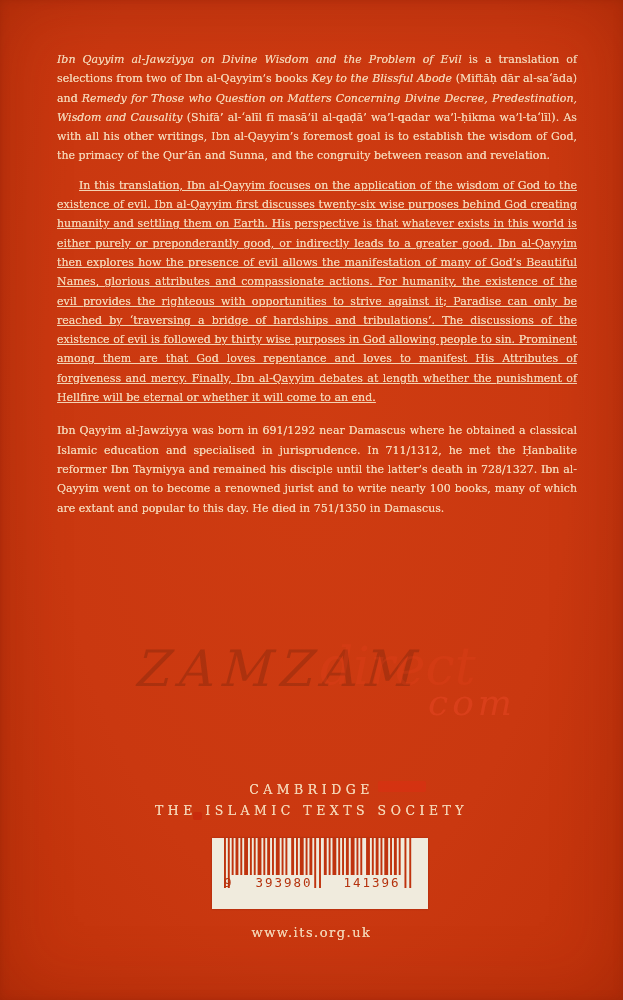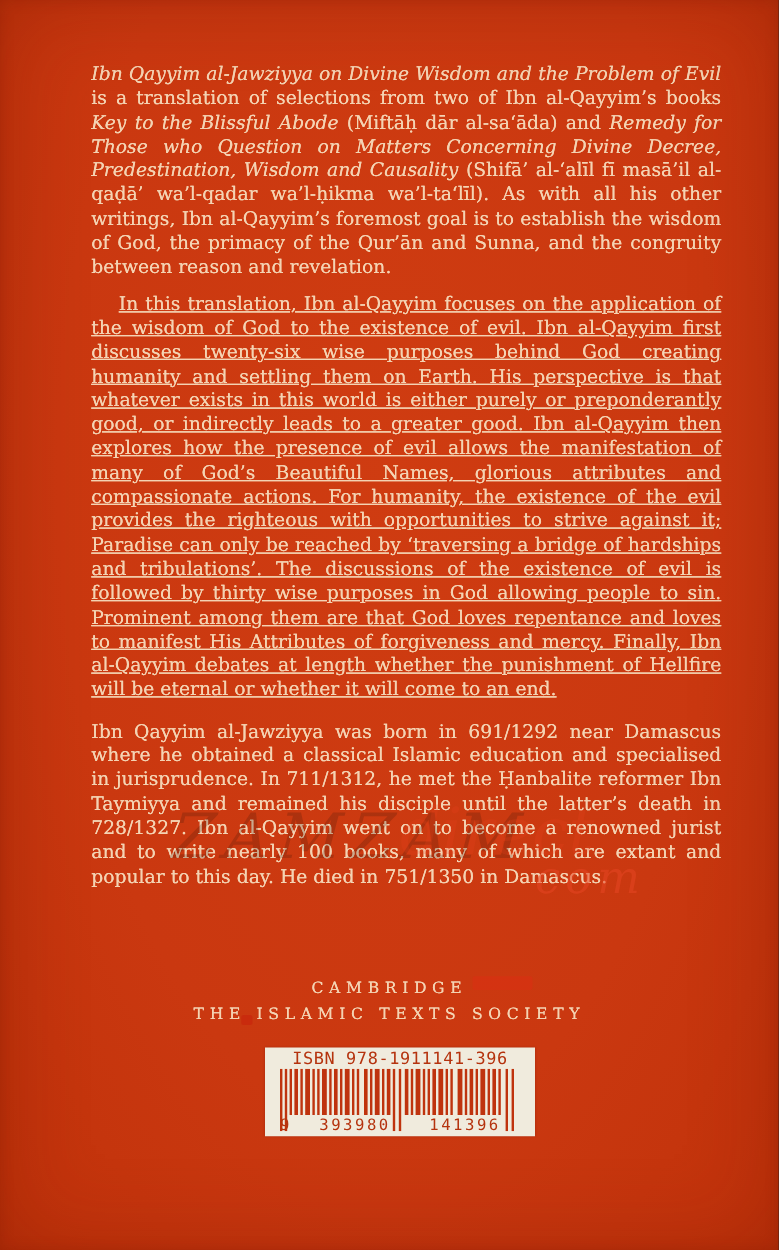--- a/index.html
+++ b/index.html
@@ -12,22 +12,22 @@
   }
   .cover::after{
     content:"";position:absolute;inset:0;pointer-events:none;
     box-shadow:inset 0 0 70px rgba(110,20,0,.30), inset 0 0 10px rgba(120,25,0,.25);
   }
   .blurb{
     position:absolute;left:57px;top:50px;width:520px;
     color:var(--ink,#f4d3b3);
   }
   .para{
-    margin:0 0 10px 16px;
-    font-size:15px;line-height:19.3px;
+    margin:0 0 10px 0;
+    font-size:11px;line-height:19.3px;
     text-align:justify;
     text-shadow:0 0 .5px currentColor;
     hyphens:none;
   }
   .para.indent{text-indent:22px;text-decoration:underline;}
   .para.gap{margin-top:14px;}
   .it{font-style:italic;}
   
   .wm{position:absolute;pointer-events:none;font-style:italic;white-space:nowrap;}
   .wm-zamzam{left:138px;top:640px;font-size:50px;letter-spacing:7px;color:rgba(60,22,8,0.22);transform:skewX(-4deg);}
@@ -87,21 +87,20 @@
   <span class="wm wm-com">com</span>
   <span class="wm wm-smudge"></span>
   <span class="wm wm-smudge2"></span>
 
   <div class="publisher">
     <div>CAMBRIDGE</div>
     <div>THE ISLAMIC TEXTS SOCIETY</div>
   </div>
 
   <div class="barcode">
-    <div class="isbn">ISBN 978-1911141-396</div>
     <div class="bars-wrap">
       <svg viewBox="0 0 200 50" preserveAspectRatio="none" fill="#bf330e">
         <rect x="0" y="0" width="2" height="50"></rect>
           <rect x="4" y="0" width="2" height="50"></rect>
         <rect x="8" y="0" width="2" height="37"></rect>
           <rect x="12" y="0" width="3" height="37"></rect>
         <rect x="17" y="0" width="2" height="37"></rect>
           <rect x="21" y="0" width="4" height="37"></rect>
         <rect x="27" y="0" width="2" height="37"></rect>
           <rect x="31" y="0" width="2" height="37"></rect>
@@ -140,14 +139,15 @@
           <rect x="193" y="0" width="2" height="50"></rect>
       </svg>
       <div class="digits">
         <span>9</span>
         <span>393980</span>
         <span>141396</span>
       </div>
     </div>
   </div>
 
+  <div class="website">www.its.org.uk</div>
 
 </div>
 
 </body></html>

